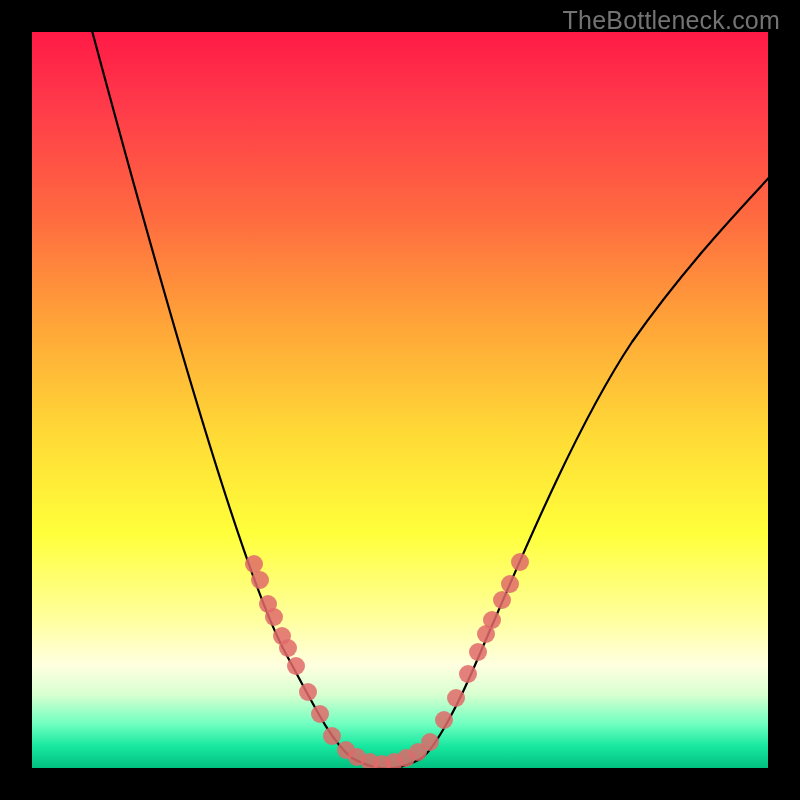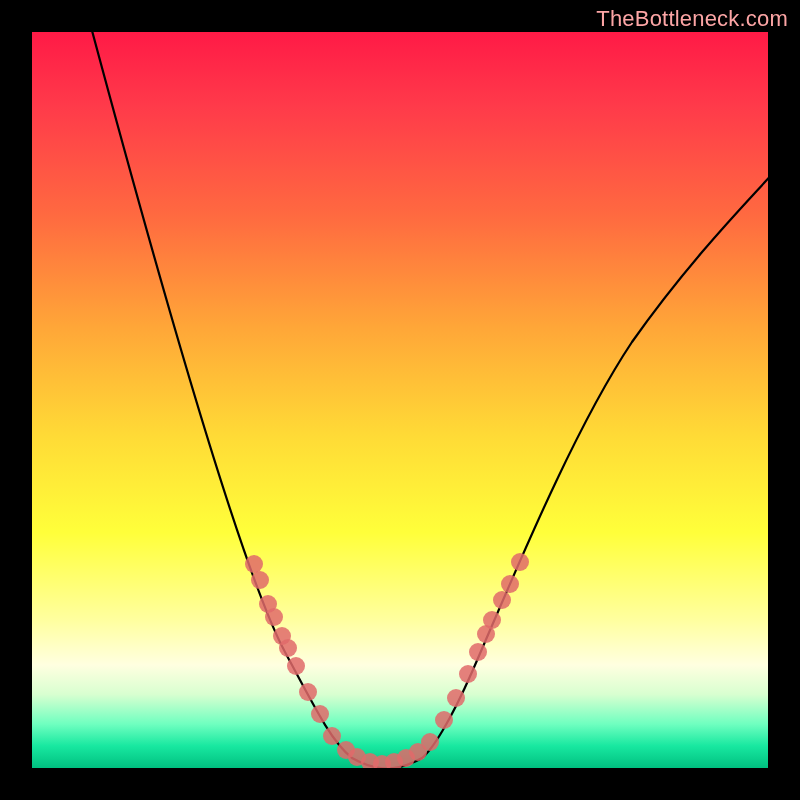--- a/index.html
+++ b/index.html
@@ -37,23 +37,23 @@
       #d8ffd0 90%,
       #70ffc0 94%,
       #18e8a0 97%,
       #00c080 100%
     );
     overflow: hidden;
   }
   .watermark {
     position: absolute;
     top: 6px;
-    right: 12px;
-    color: #fca5a5;
-    font-size: 22px;
+    right: 20px;
+    color: #737373;
+    font-size: 25px;
     font-weight: 500;
     letter-spacing: 0.2px;
   }
   svg.curve {
     position: absolute;
     left: 0;
     top: 0;
     width: 736px;
     height: 736px;
   }

